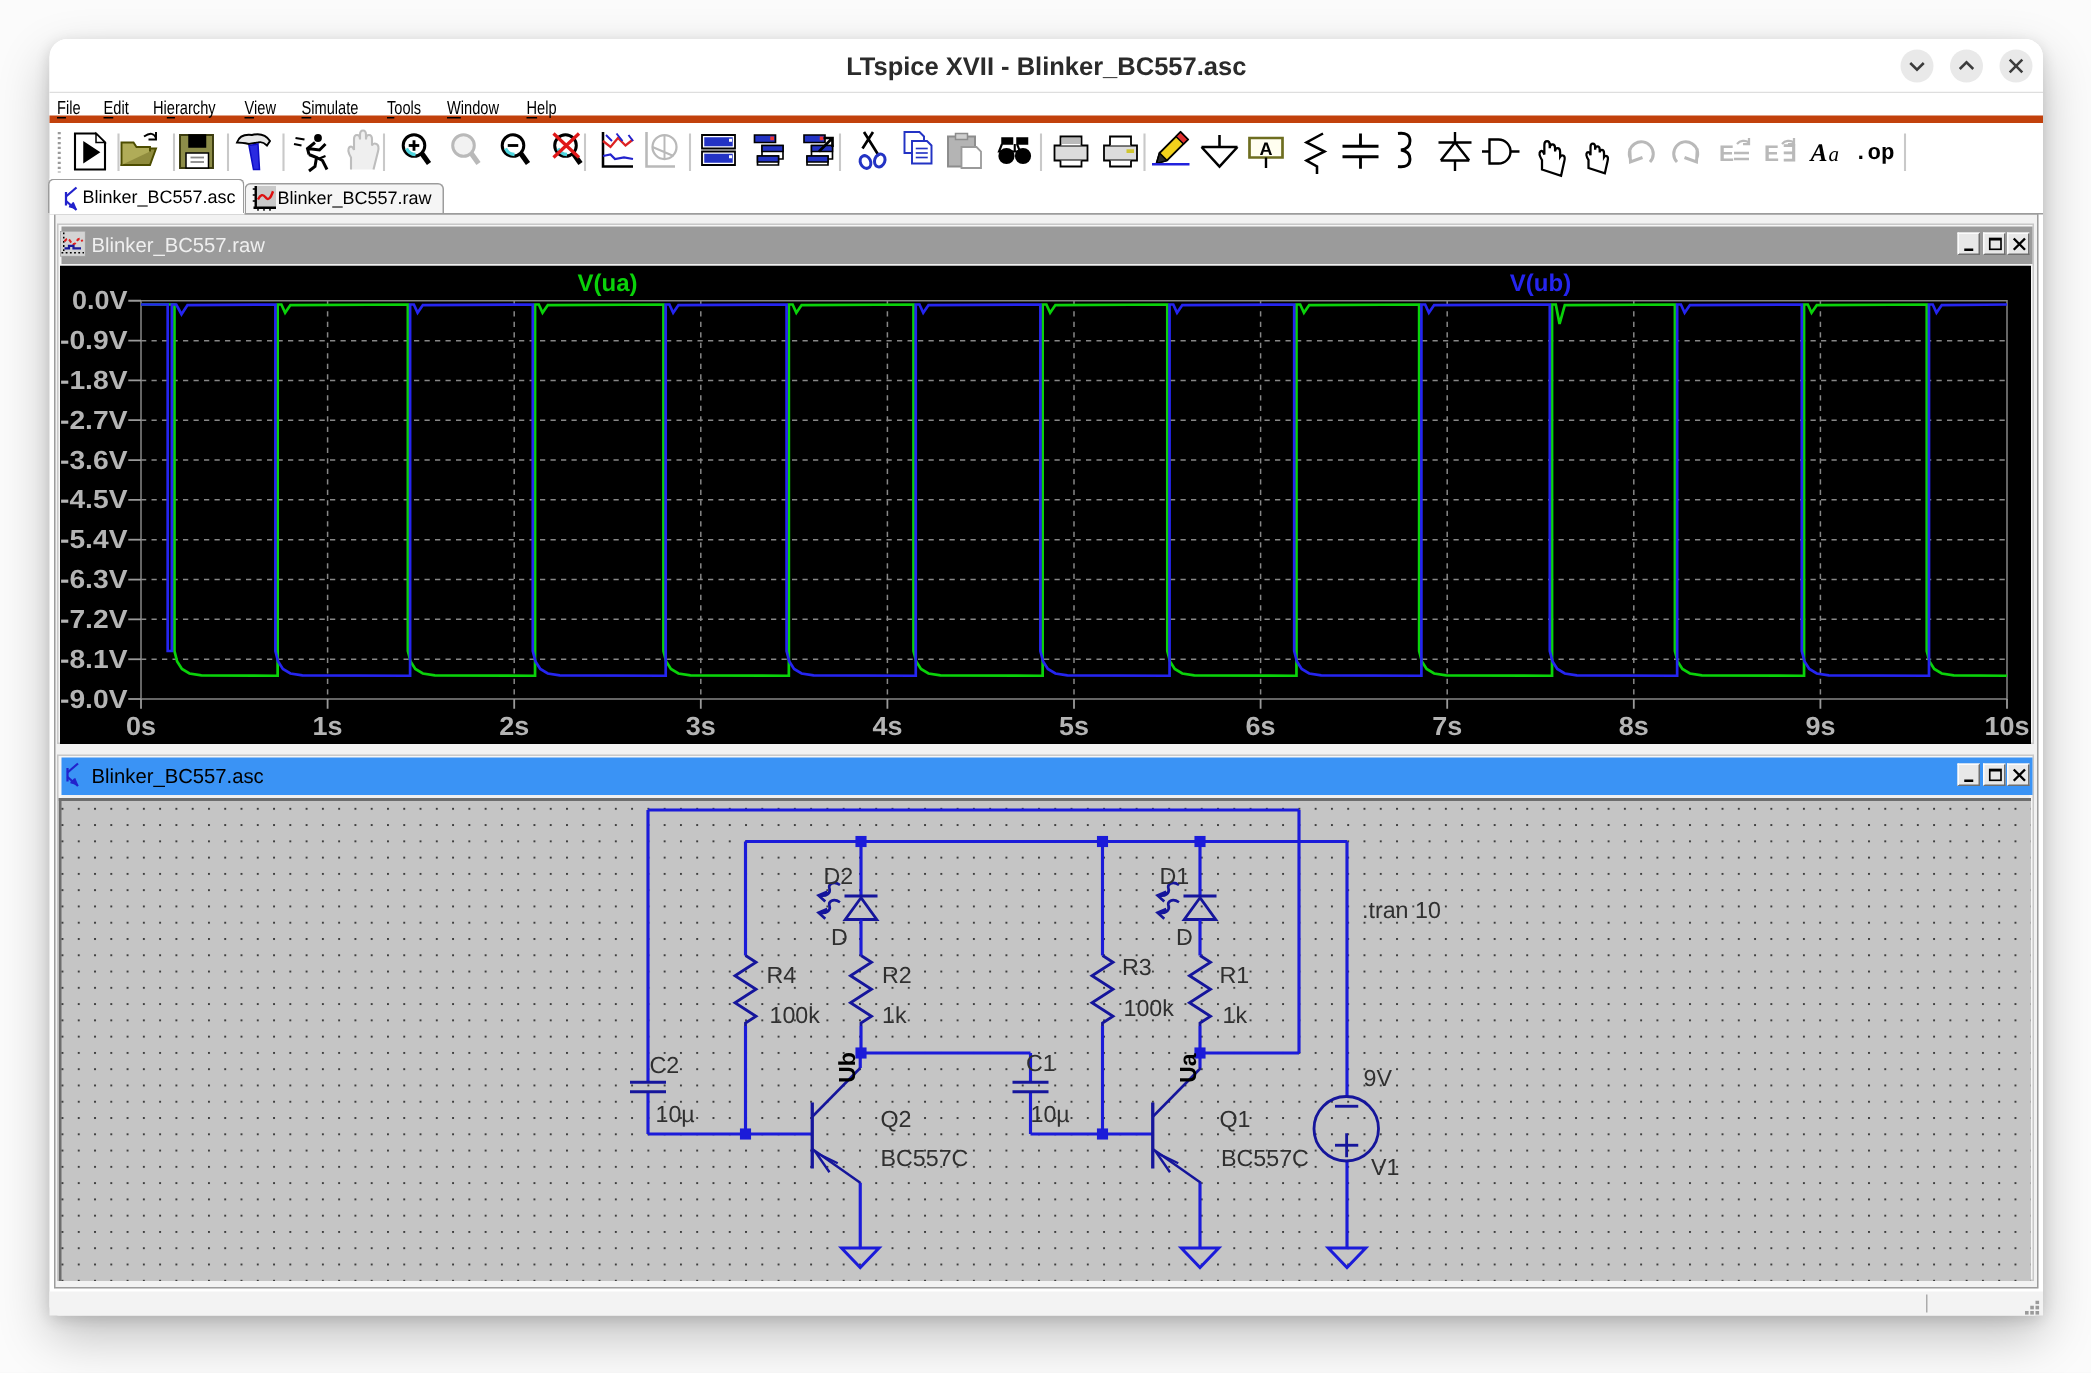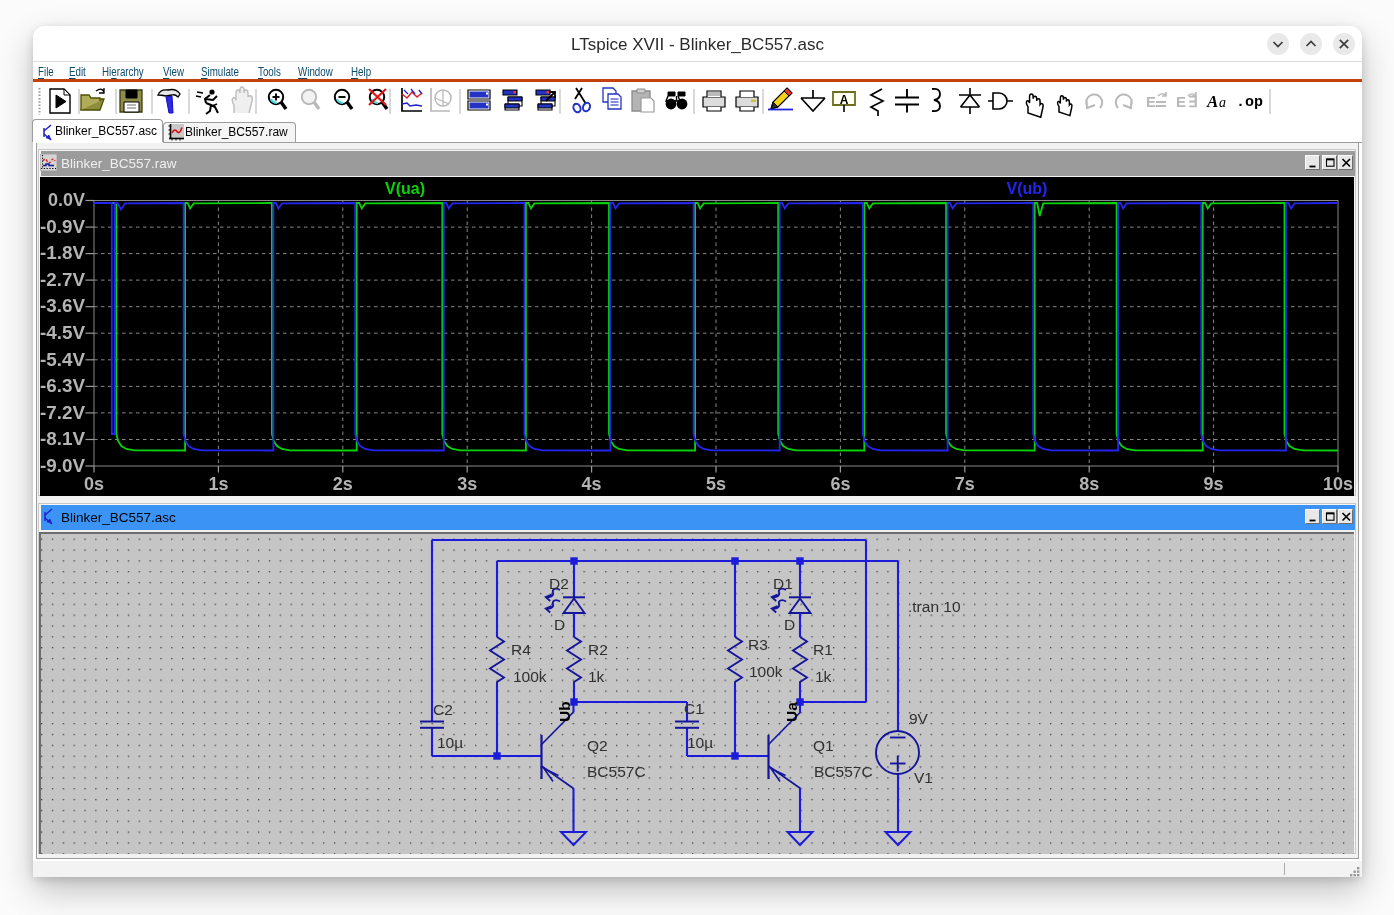--- a/index.html
+++ b/index.html
@@ -2,24 +2,24 @@
 <html><head><meta charset="utf-8"><title>LTspice XVII - Blinker_BC557.asc</title>
 <style>
 * { margin:0; padding:0; box-sizing:border-box; }
 html,body { width:1394px; height:915px; background:#fbfbfb; overflow:hidden;
   font-family:"Liberation Sans", sans-serif; }
 .abs { position:absolute; }
 #win { position:absolute; left:33px; top:26px; width:1329px; height:851px; background:#fff;
   border-radius:12px 12px 6px 6px; box-shadow:0 14px 34px rgba(0,0,0,.23), 0 3px 10px rgba(0,0,0,.14); }
 #titlebar { position:absolute; left:0; top:0; width:100%; height:36px; border-bottom:1px solid #dedede;
   border-radius:12px 12px 0 0; background:#fff; }
-#title { position:absolute; width:100%; text-align:center; top:9px; font-size:17px; font-weight:normal; color:#2b2b2b; }
+#title { position:absolute; width:100%; text-align:center; top:9px; font-size:17px; font-weight:bold; color:#2b2b2b; }
 .cbtn { position:absolute; top:7px; width:22px; height:22px; border-radius:50%; background:#e9e9e9; }
 .cbtn svg { position:absolute; left:0; top:0; }
-#menubar { position:absolute; left:0; top:36px; width:100%; height:19.5px; background:#fff; font-size:12.5px; color:#0c4a6e; border-bottom:3px solid #c2410c;text-decoration:underline; }
+#menubar { position:absolute; left:0; top:36px; width:100%; height:19.5px; background:#fff; font-size:12.5px; color:#000000; border-bottom:5px solid #c2410c;text-decoration:underline; }
 #menubar span { position:absolute; top:3px; transform:scaleX(0.78); transform-origin:0 0; white-space:nowrap; }
 #menubar u { text-decoration:underline; text-underline-offset:2px; }
 #tabs { position:absolute; left:0; top:93px; width:100%; height:23px; background:#fff; }
 .tab { position:absolute; font-size:12px; color:#000; border:1px solid #9c9c9c; border-bottom:none; border-radius:4px 4px 0 0; }
 #mdi { position:absolute; left:3px; top:116px; width:1323px; height:717px; background:#f2f2f2; border:1px solid #9c9c9c; }
 .child { position:absolute; left:1px; width:1318px; background:#f0f0f0; border:1px solid #c8c8c8; box-shadow:inset 0 0 0 2px #f6f6f6; }
 .ctitle { position:absolute; left:2px; top:1px; width:1314px; height:24.5px; }
 .ctext { position:absolute; left:20px; top:4.5px; font-size:13.5px; }
 .mbtn { position:absolute; width:15px; height:14.5px; background:#e8e8e8;
   border-top:1.5px solid #fbfbfb; border-left:1.5px solid #fbfbfb;

